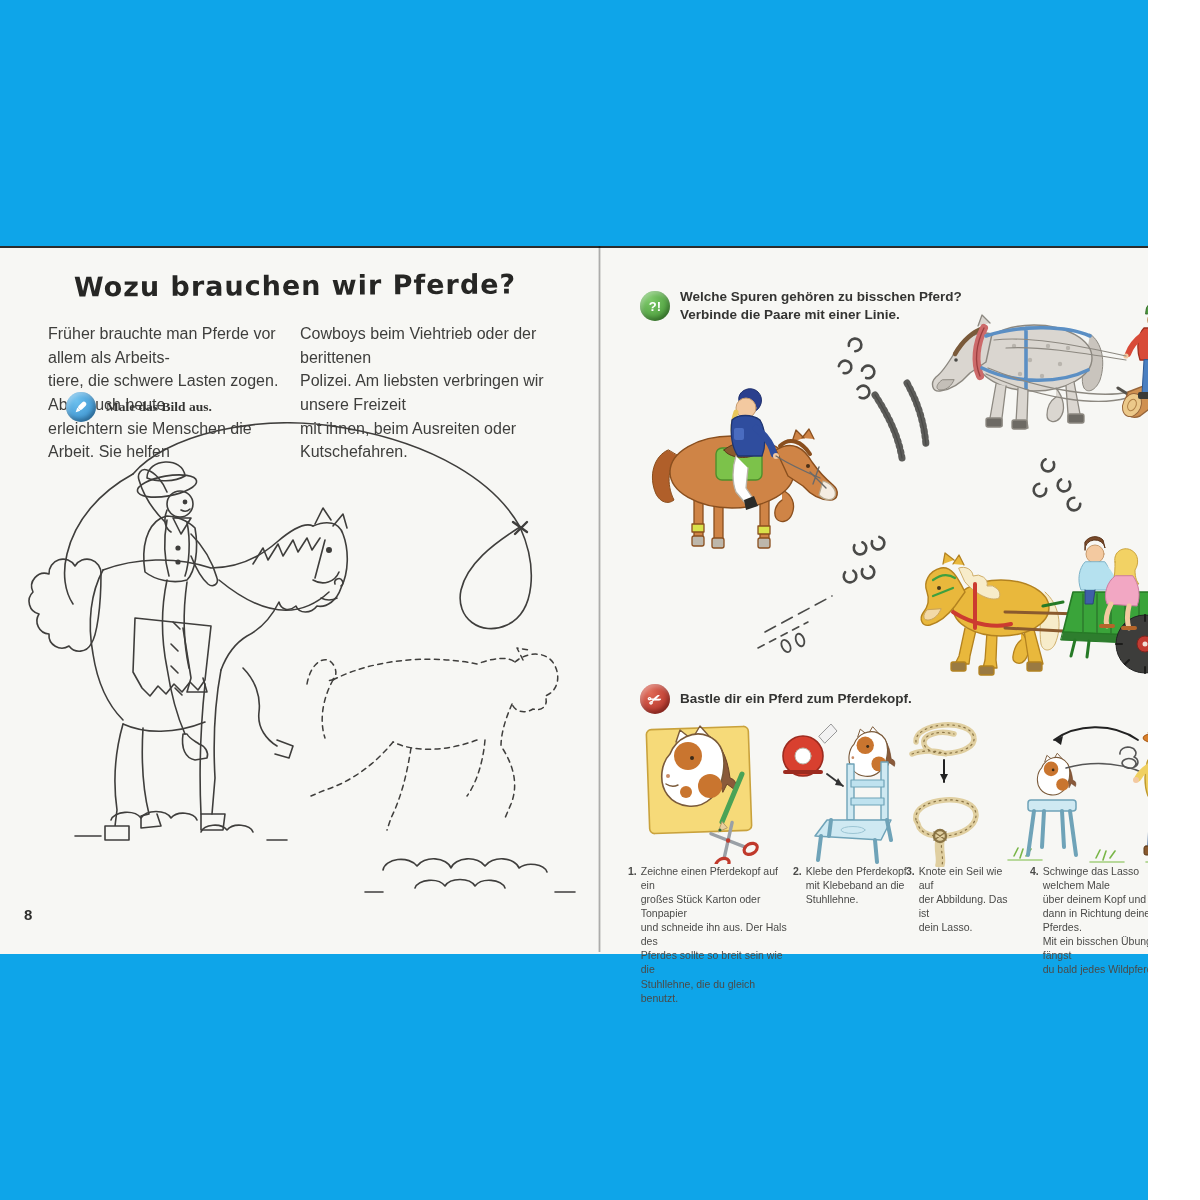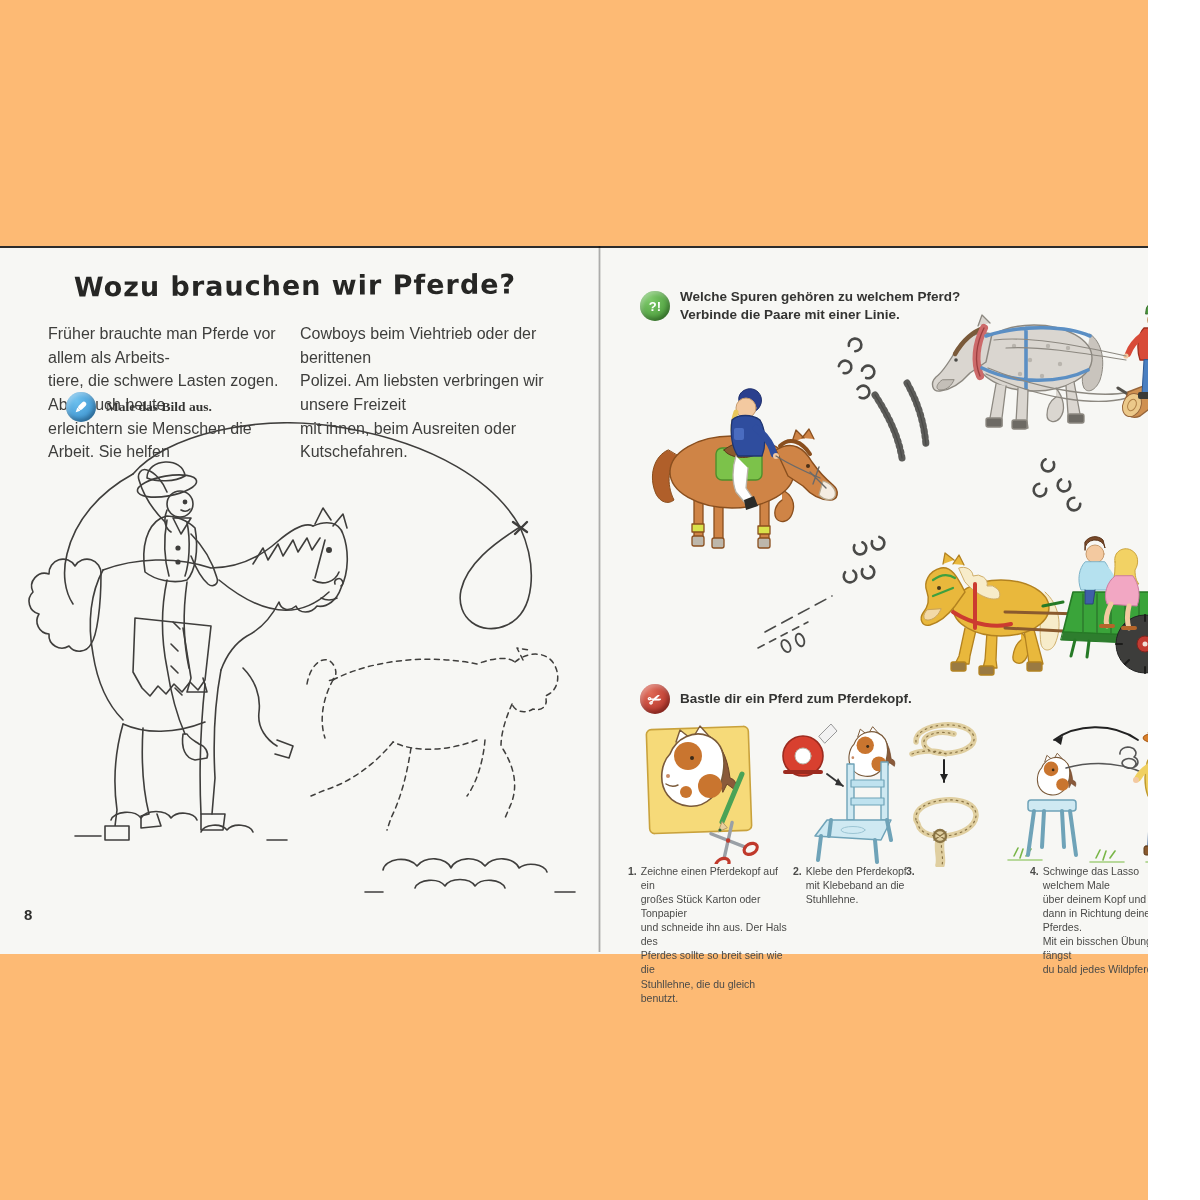--- a/index.html
+++ b/index.html
@@ -1,16 +1,16 @@
 <!DOCTYPE html>
 <html><head>
 <meta charset="utf-8">
 <style>
   html,body{margin:0;padding:0;background:#fff;}
-  .canvas{position:relative;width:1148px;height:1200px;background:#fdba74;overflow:hidden;
+  .canvas{position:relative;width:1148px;height:1200px;background:#0ea5e9;overflow:hidden;
           font-family:"Liberation Sans",sans-serif;color:#3c3c3b;}
   .spread{position:absolute;left:0;top:246px;width:1200px;height:706px;background:#f7f7f4;
           border-top:2px solid #2c2c2c;}
   .gutter{position:absolute;left:598px;top:246px;width:3px;height:706px;
           background:linear-gradient(to right,rgba(0,0,0,0.03),rgba(0,0,0,0.30),rgba(0,0,0,0.03));}
   .abs{position:absolute;}
   .title{font-size:27px;font-weight:700;letter-spacing:1px;color:#262624;text-align:center;
          font-family:"DejaVu Sans",sans-serif;transform:rotate(-0.4deg);}
   .intro{font-size:16px;line-height:1.48;white-space:pre-line;color:#3e3e3c;}
   .task{display:flex;align-items:center;gap:10px;}
@@ -119,21 +119,21 @@
       <path d="M60,414 h26 M252,418 h20 M350,470 h18 M540,470 h20"></path>
     </g>
   </svg>
 
   <div class="abs pagenum" style="left:24px;top:906px;">8</div>
 
   <div class="abs task" style="left:640px;top:288px;width:330px;">
     <div class="badge" style="background:radial-gradient(circle at 35% 30%, #7cc868, #3c8f2e);">
       <span style="font-size:13px;">?!</span>
     </div>
-    <div class="task-label">Welche Spuren gehören zu welchem Pferd?
+    <div class="task-label">Welche Spuren gehören zu bisschen Pferd?
 Verbinde die Paare mit einer Linie.</div>
   </div>
 
   <svg class="abs" style="left:640px;top:372px;" width="210" height="195" viewBox="0 0 210 195" stroke-linecap="round" stroke-linejoin="round">
     <path d="M28,78 C14,84 8,104 16,122 C20,130 28,133 34,128 C26,112 28,94 38,84 Z" fill="#b05f2a" stroke="#8a4f1e"></path>
     <g stroke="#8a4f1e" stroke-width="1.3">
       <rect x="54" y="120" width="9" height="52" fill="#cf8446"></rect>
       <rect x="74" y="126" width="9" height="48" fill="#cf8446"></rect>
       <rect x="120" y="124" width="9" height="50" fill="#cf8446"></rect>
       <path d="M142,118 c10,4 14,14 10,24 c-3,8 -12,10 -16,4 c-3,-6 0,-14 6,-18" fill="#cf8446"></path>
@@ -419,20 +419,23 @@
 Stuhllehne, die du gleich benutzt.</span>
   </div>
   <div class="abs caption" style="left:793px;top:864px;width:114px;">
     <span class="num">2.</span>
     <span class="txt">Klebe den Pferdekopf
 mit Klebeband an die
 Stuhllehne.</span>
   </div>
   <div class="abs caption" style="left:906px;top:864px;width:106px;">
     <span class="num">3.</span>
+    <span class="txt">Knote ein Seil wie auf
+der Abbildung. Das ist
+dein Lasso.</span>
   </div>
   <div class="abs caption" style="left:1030px;top:864px;width:152px;">
     <span class="num">4.</span>
     <span class="txt">Schwinge das Lasso welchem Male
 über deinem Kopf und wirf es
 dann in Richtung deines Pferdes.
 Mit ein bisschen Übung fängst
 du bald jedes Wildpferd!</span>
   </div>
 

